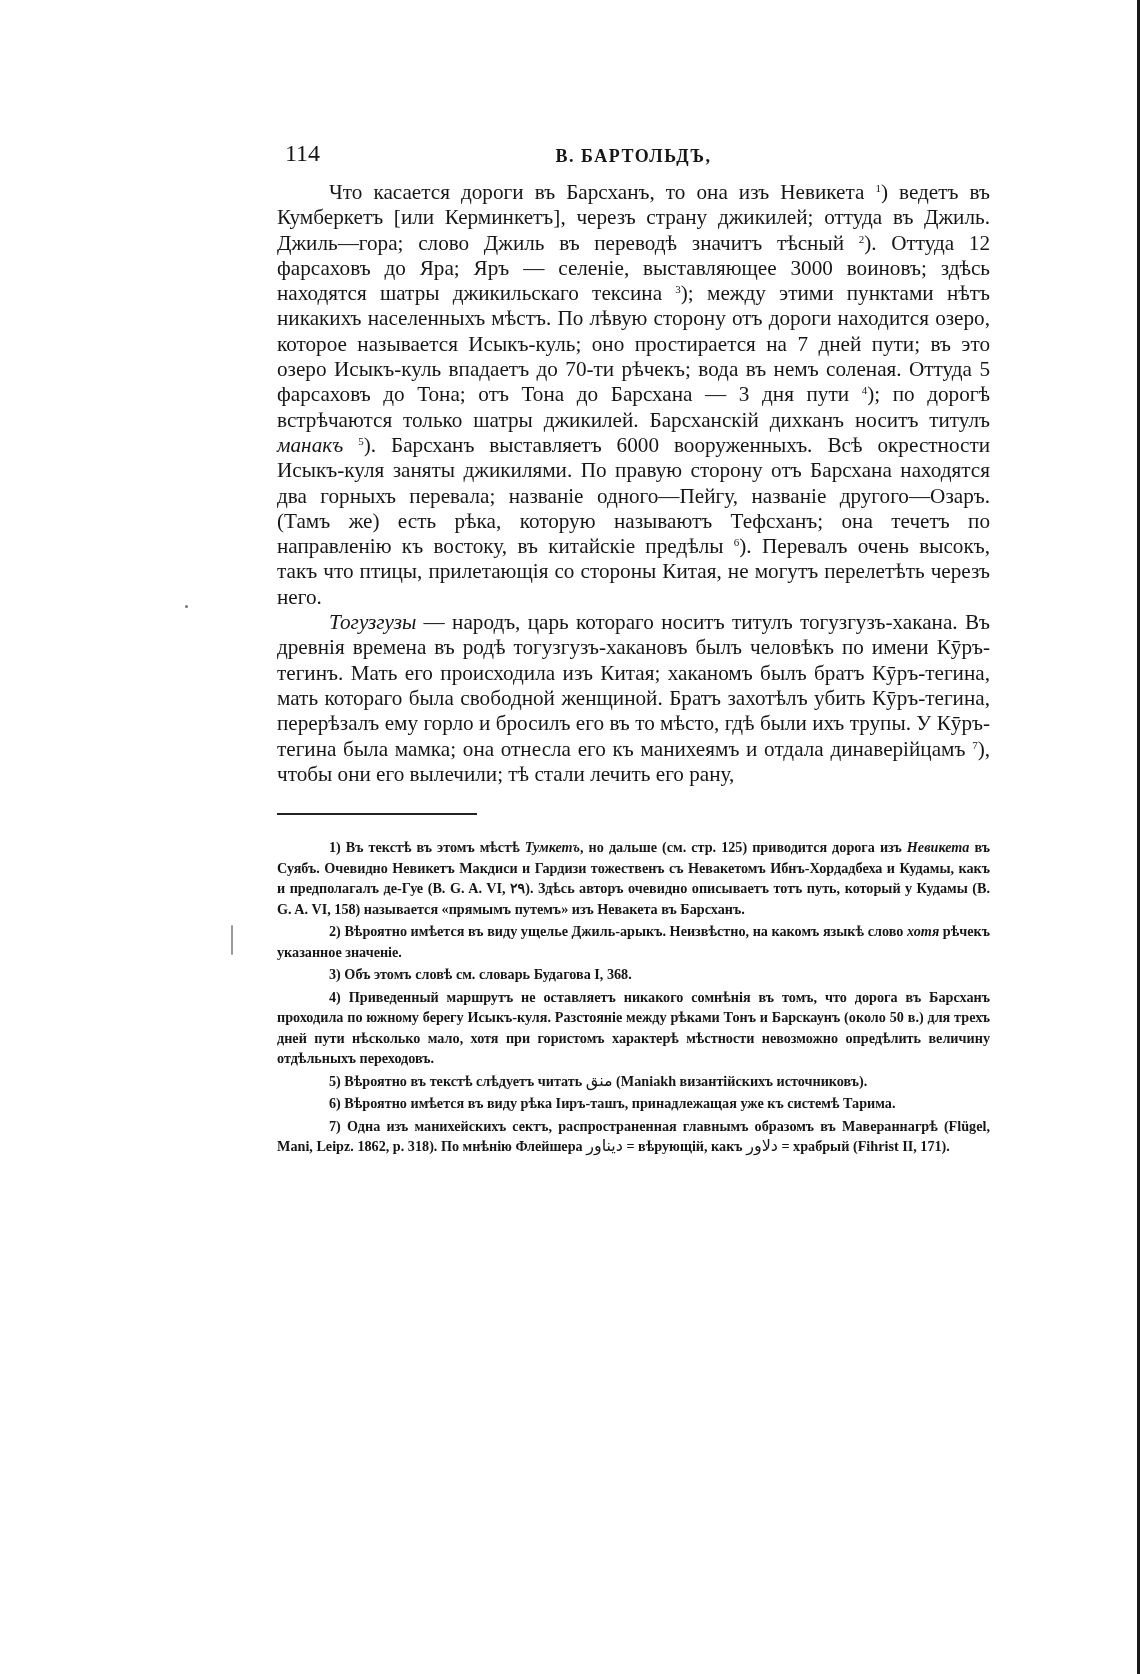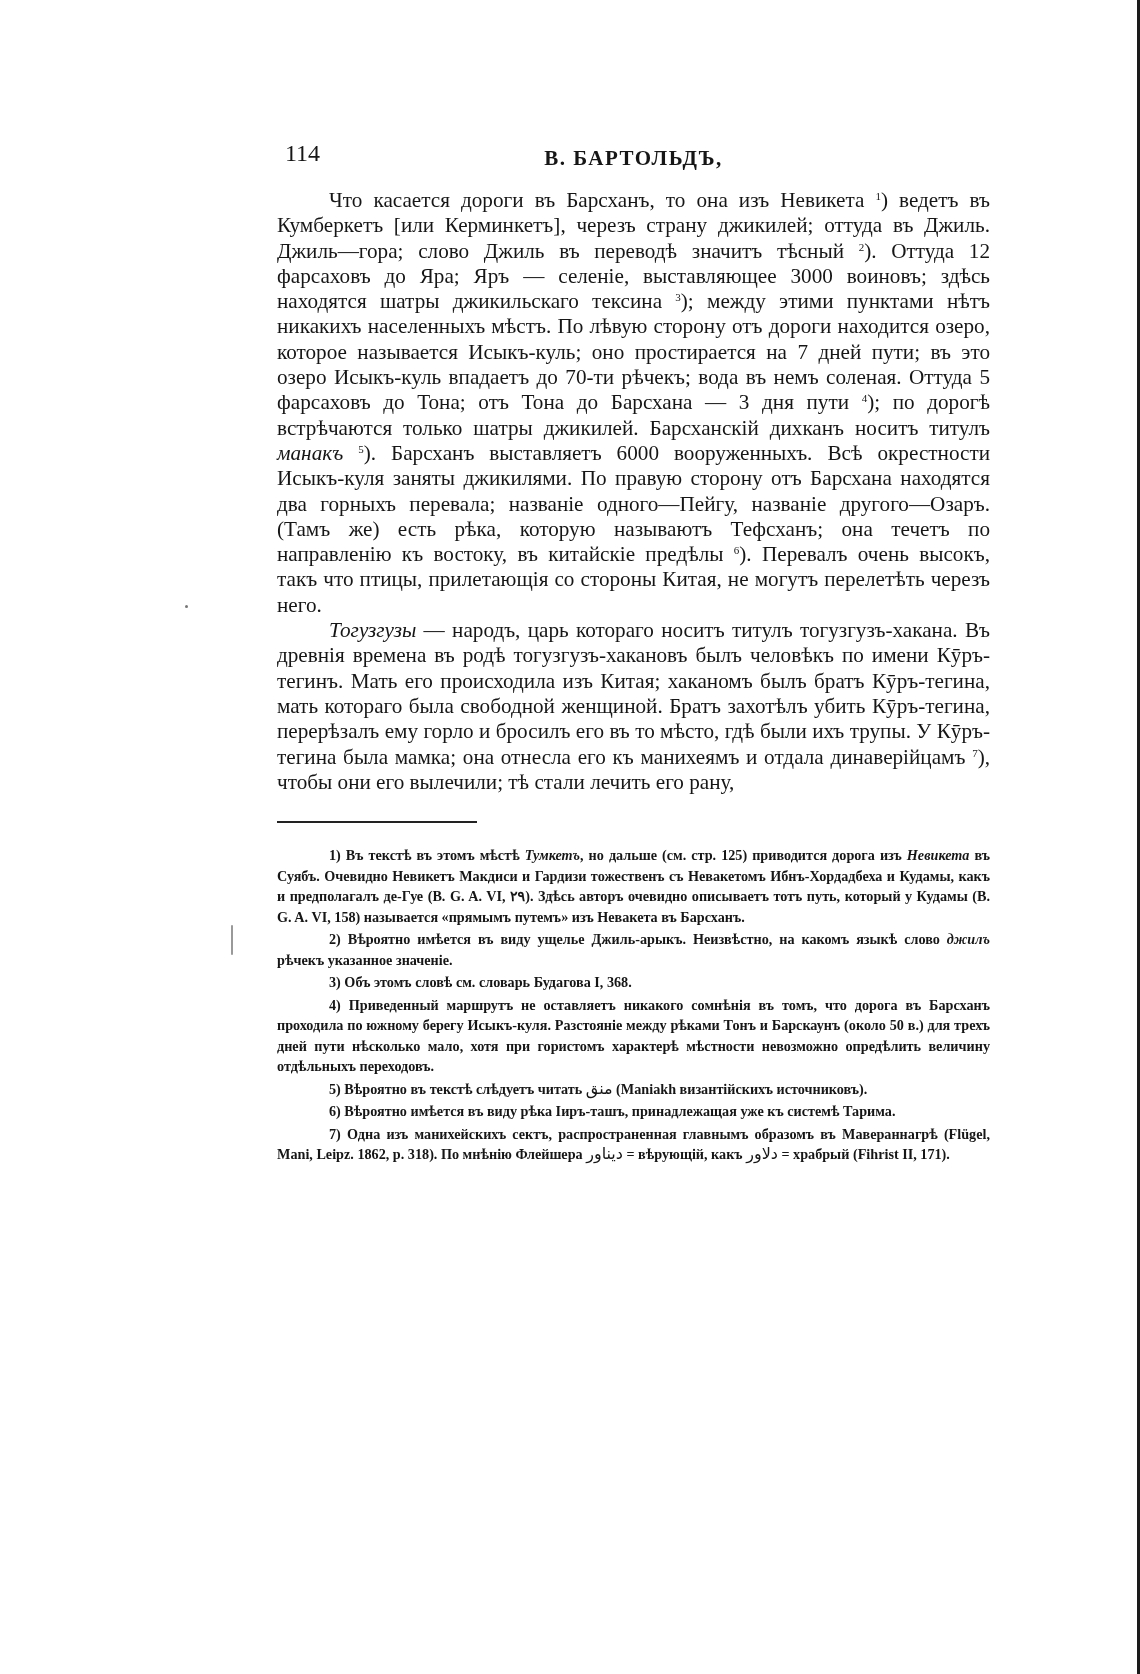--- a/index.html
+++ b/index.html
@@ -3,22 +3,22 @@
 <meta charset="utf-8">
 <style>
   html, body { margin: 0; padding: 0; background: #ffffff; }
   body { width: 1140px; height: 1674px; position: relative; overflow: hidden;
          font-family: "Liberation Serif", "DejaVu Serif", serif; color: #161616; }
   .right-edge { position: absolute; top: 0; right: 0; width: 3px; height: 1674px; background: #1a1a1a; }
   .page { position: absolute; left: 277px; top: 140px; width: 713px; }
   .header { position: relative; height: 34px; }
   .page-num { position: absolute; left: 8px; top: 0; font-size: 24px; }
   .running-head { position: absolute; left: 0; right: 0; top: 6px; text-align: center;
-                  font-size: 21px; font-weight: bold; letter-spacing: 1.5px; }
-  .body-text { margin-top: 14px; font-size: 21.2px; line-height: 25.3px; text-align: justify; }
+                  font-size: 18px; font-weight: bold; letter-spacing: 1.5px; }
+  .body-text { margin-top: 6px; font-size: 21.2px; line-height: 25.3px; text-align: justify; }
   .body-text p { margin: 0; text-indent: 52px; }
   .body-text p .ital { font-style: italic; }
   .rule { width: 200px; height: 2px; background: #222; margin: 26px 0 22px 0; }
   .footnotes { font-size: 14.2px; line-height: 20.5px; text-align: justify; font-weight: bold; }
   .footnotes p { margin: 0 0 2px 0; text-indent: 52px; }
   .footnotes .ital { font-style: italic; }
   .arabic { font-family: "DejaVu Sans", sans-serif; font-size: 16px; font-weight: normal; direction: rtl; unicode-bidi: isolate; }
   sup { font-size: 11px; line-height: 0; vertical-align: 7px; }
   .speck { position: absolute; width: 3px; height: 3px; border-radius: 50%; background: #777; }
 </style>
@@ -35,21 +35,21 @@
 
   <div class="body-text" id="body-text">
       <p><span>Что касается дороги въ Барсханъ, то она изъ Невикета </span><sup>1</sup><span>) ведетъ въ Кумберкетъ [или Керминкетъ], черезъ страну джикилей; оттуда въ Джиль. Джиль—гора; слово Джиль въ переводѣ значитъ тѣсный </span><sup>2</sup><span>). Оттуда 12 фарсаховъ до Яра; Яръ — селеніе, выставляющее 3000 воиновъ; здѣсь находятся шатры джикильскаго тексина </span><sup>3</sup><span>); между этими пунктами нѣтъ никакихъ населенныхъ мѣстъ. По лѣвую сторону отъ дороги находится озеро, которое называется Исыкъ-куль; оно простирается на 7 дней пути; въ это озеро Исыкъ-куль впадаетъ до 70-ти рѣчекъ; вода въ немъ соленая. Оттуда 5 фарсаховъ до Тона; отъ Тона до Барсхана — 3 дня пути </span><sup>4</sup><span>); по дорогѣ встрѣчаются только шатры джикилей. Барсханскій дихканъ носитъ титулъ </span><span class="ital">манакъ</span><span> </span><sup>5</sup><span>). Барсханъ выставляетъ 6000 вооруженныхъ. Всѣ окрестности Исыкъ-куля заняты джикилями. По правую сторону отъ Барсхана находятся два горныхъ перевала; названіе одного—Пейгу, названіе другого—Озаръ. (Тамъ же) есть рѣка, которую называютъ Тефсханъ; она течетъ по направленію къ востоку, въ китайскіе предѣлы </span><sup>6</sup><span>). Перевалъ очень высокъ, такъ что птицы, прилетающія со стороны Китая, не могутъ перелетѣть черезъ него.</span></p>
       <p><span class="ital">Тогузгузы</span><span> — народъ, царь котораго носитъ титулъ тогузгузъ-хакана. Въ древнія времена въ родѣ тогузгузъ-хакановъ былъ человѣкъ по имени Кӯръ-тегинъ. Мать его происходила изъ Китая; хаканомъ былъ братъ Кӯръ-тегина, мать котораго была свободной женщиной. Братъ захотѣлъ убить Кӯръ-тегина, перерѣзалъ ему горло и бросилъ его въ то мѣсто, гдѣ были ихъ трупы. У Кӯръ-тегина была мамка; она отнесла его къ манихеямъ и отдала динаверійцамъ </span><sup>7</sup><span>), чтобы они его вылечили; тѣ стали лечить его рану,</span></p>
     </div>
 
   <div class="rule"></div>
 
   <div class="footnotes" id="footnotes">
       <p><span>1) Въ текстѣ въ этомъ мѣстѣ </span><span class="ital">Тумкетъ</span><span>, но дальше (см. стр. 125) приводится дорога изъ </span><span class="ital">Невикета</span><span> въ Суябъ. Очевидно Невикетъ Макдиси и Гардизи тожественъ съ Невакетомъ Ибнъ-Хордадбеха и Кудамы, какъ и предполагалъ де-Гуе (B. G. A. VI, ٢٩). Здѣсь авторъ очевидно описываетъ тотъ путь, который у Кудамы (B. G. A. VI, 158) называется «прямымъ путемъ» изъ Невакета въ Барсханъ.</span></p>
-      <p><span>2) Вѣроятно имѣется въ виду ущелье Джиль-арыкъ. Неизвѣстно, на какомъ языкѣ слово </span><span class="ital">джилъ</span><span> рѣчекъ указанное значеніе.</span></p>
+      <p><span>2) Вѣроятно имѣется въ виду ущелье Джиль-арыкъ. Неизвѣстно, на какомъ языкѣ слово </span><span class="ital">хотя</span><span> рѣчекъ указанное значеніе.</span></p>
       <p><span>3) Объ этомъ словѣ см. словарь Будагова I, 368.</span></p>
       <p><span>4) Приведенный маршрутъ не оставляетъ никакого сомнѣнія въ томъ, что дорога въ Барсханъ проходила по южному берегу Исыкъ-куля. Разстояніе между рѣками Тонъ и Барскаунъ (около 50 в.) для трехъ дней пути нѣсколько мало, хотя при гористомъ характерѣ мѣстности невозможно опредѣлить величину отдѣльныхъ переходовъ.</span></p>
       <p><span>5) Вѣроятно въ текстѣ слѣдуетъ читать </span><span class="arabic">منق</span><span> (Maniakh византійскихъ источниковъ).</span></p>
       <p><span>6) Вѣроятно имѣется въ виду рѣка Іиръ-ташъ, принадлежащая уже къ системѣ Тарима.</span></p>
       <p><span>7) Одна изъ манихейскихъ сектъ, распространенная главнымъ образомъ въ Мавераннагрѣ (Flügel, Mani, Leipz. 1862, p. 318). По мнѣнію Флейшера </span><span class="arabic">ديناور</span><span> = вѣрующій, какъ </span><span class="arabic">دلاور</span><span> = храбрый (Fihrist II, 171).</span></p>
     </div>
 </div>
 
 <div class="speck" style="left:185px; top:605px;"></div>
 <div class="speck" style="left:231px; top:925px; width:2px; height:30px; border-radius:1px; background:#999;"></div>

